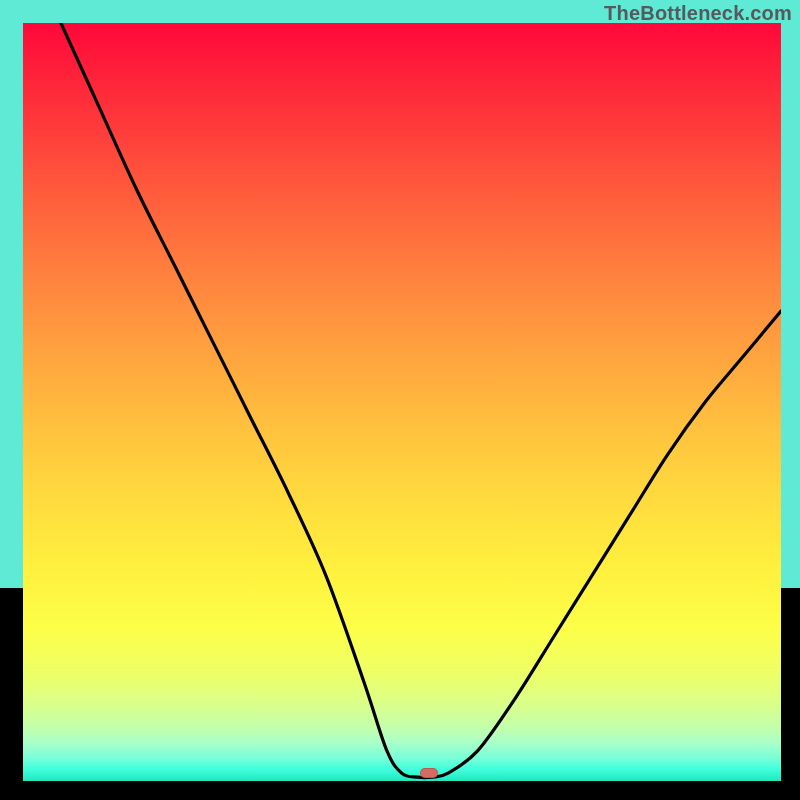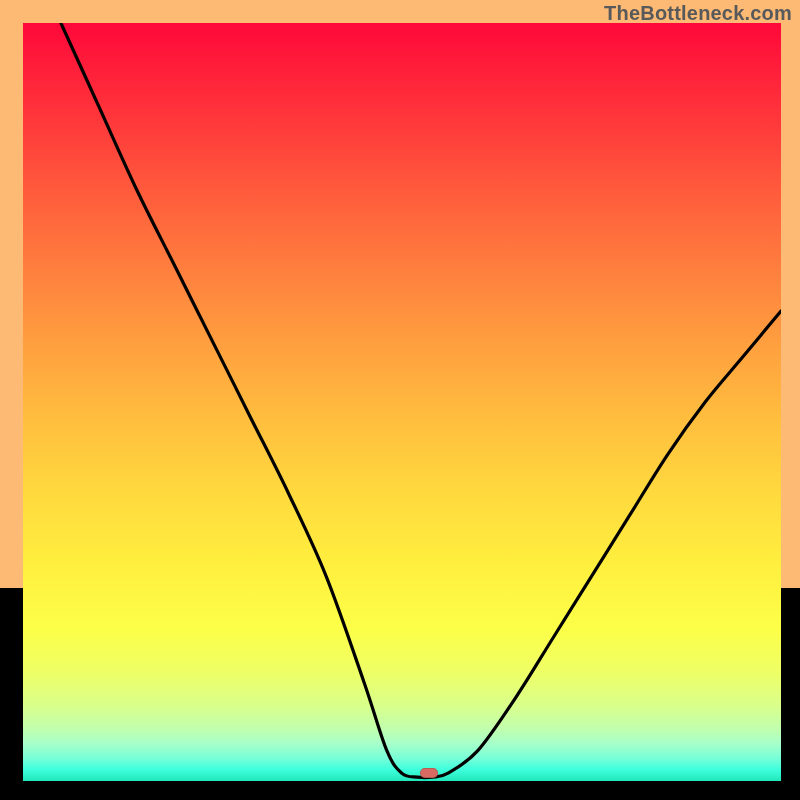--- a/index.html
+++ b/index.html
@@ -8,21 +8,21 @@
     width: 800px;
     height: 800px;
     background: #000;
     overflow: hidden;
     font-family: Arial, Helvetica, sans-serif;
   }
   .stage {
     position: relative;
     width: 800px;
     height: 588px;
-    background: #fdba74;
+    background: #5eead4;
   }
   .plot {
     position: absolute;
     left: 23px;
     top: 23px;
     width: 758px;
     height: 758px;
     overflow: hidden;
   }
   .gradient {

